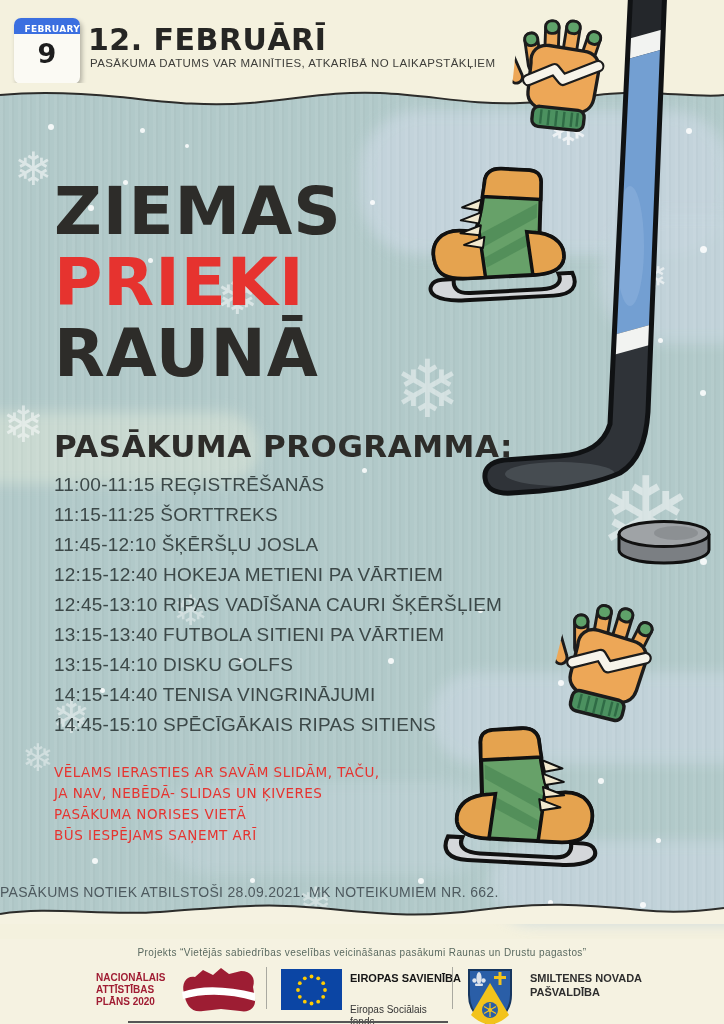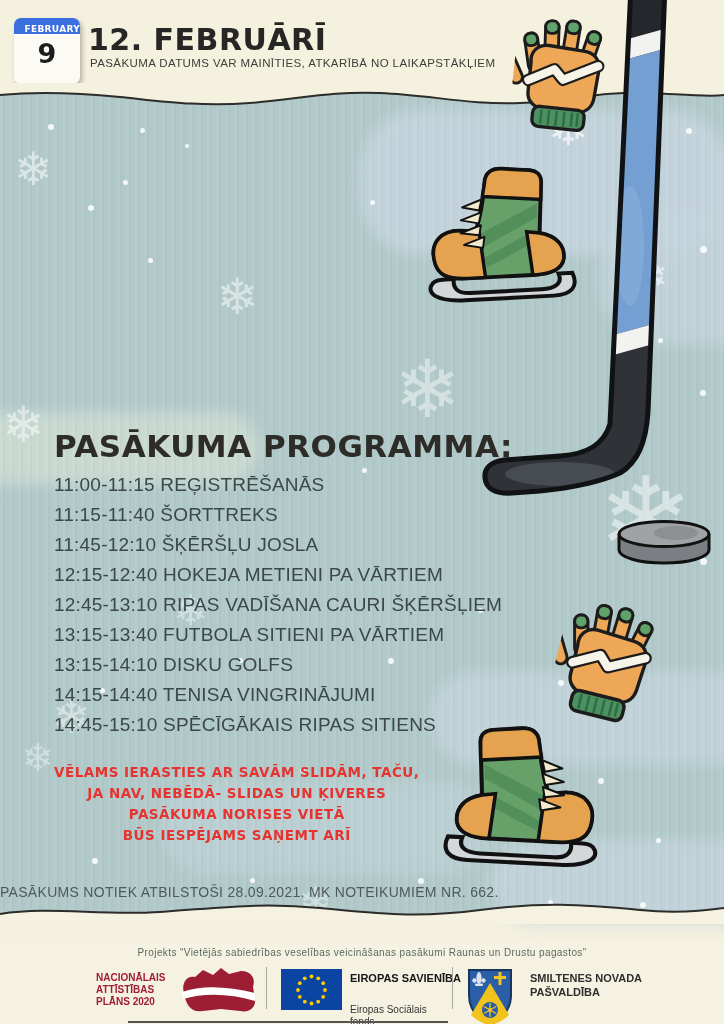--- a/index.html
+++ b/index.html
@@ -24,22 +24,22 @@
   .flake{position:absolute;z-index:2;color:#fff;line-height:1;pointer-events:none;}
   .dot{position:absolute;width:6px;height:6px;border-radius:50%;background:rgba(255,255,255,.85);z-index:2;}
   
   .hero{position:absolute;left:54px;top:176px;z-index:5;font-weight:900;font-size:66px;
         line-height:71px;letter-spacing:1px;color:#2d2c29;}
   .hero .red{color:#e6332f;}
   .program-heading{position:absolute;left:54px;top:428px;z-index:5;font-size:31px;font-weight:900;
         letter-spacing:.5px;color:#2d2c29;}
   .program-list{position:absolute;left:54px;top:470px;z-index:5;margin:0;padding:0;list-style:none;
         font-family:"Liberation Sans",sans-serif;font-size:19px;line-height:30px;color:#3c4848;letter-spacing:.2px;}
-  .red-note{position:absolute;left:54px;top:762px;z-index:5;font-size:13.5px;font-weight:700;
-        line-height:21px;letter-spacing:.5px;color:#e6332f;text-align:center;}
+  .red-note{position:absolute;left:54px;top:762px;z-index:5;font-size:13.5px;font-weight:400;
+        line-height:21px;letter-spacing:.5px;color:#e6332f;}
   .regulation{position:absolute;left:0;top:884px;width:724px;z-index:5;text-align:left;
         font-family:Liberation Sans, sans-serif;font-size:14px;color:#4e5a5f;letter-spacing:.3px;}
   
   .illu{position:absolute;z-index:4;}
   
   .band-bottom{position:absolute;left:0;top:939px;width:724px;height:104px;background:#f5f2e1;z-index:6;}
   .project-line{position:absolute;left:0;top:8px;width:724px;text-align:center;
         font-family:"Liberation Sans",sans-serif;font-size:10px;color:#5a6a60;letter-spacing:.4px;}
   .nap-text{position:absolute;left:96px;top:33px;font-size:10px;font-weight:bold;color:#a01d33;
         line-height:12px;font-family:"Liberation Sans",sans-serif;}
@@ -123,25 +123,30 @@
 
   <div class="band-top">
     <div class="calendar">
       <div class="cal-head">FEBRUARY</div>
       <div class="cal-day">9</div>
     </div>
     <div class="date-title">12. FEBRUĀRĪ</div>
     <div class="date-note">PASĀKUMA DATUMS VAR MAINĪTIES, ATKARĪBĀ NO LAIKAPSTĀKĻIEM</div>
   </div>
 
+  <div class="hero">
+    <div>ZIEMAS</div>
+    <div class="red">PRIEKI</div>
+    <div>RAUNĀ</div>
+  </div>
 
   <div class="program-heading">PASĀKUMA PROGRAMMA:</div>
   <ul class="program-list">
     <li>11:00-11:15 REĢISTRĒŠANĀS</li>
-    <li>11:15-11:40 ŠORTTREKS</li>
+    <li>11:15-11:25 ŠORTTREKS</li>
     <li>11:45-12:10 ŠĶĒRŠĻU JOSLA</li>
     <li>12:15-12:40 HOKEJA METIENI PA VĀRTIEM</li>
     <li>12:45-13:10 RIPAS VADĪŠANA CAURI ŠĶĒRŠĻIEM</li>
     <li>13:15-13:40 FUTBOLA SITIENI PA VĀRTIEM</li>
     <li>13:15-14:10 DISKU GOLFS</li>
     <li>14:15-14:40 TENISA VINGRINĀJUMI</li>
     <li>14:45-15:10 SPĒCĪGĀKAIS RIPAS SITIENS</li>
   </ul>
 
   <div class="red-note">

